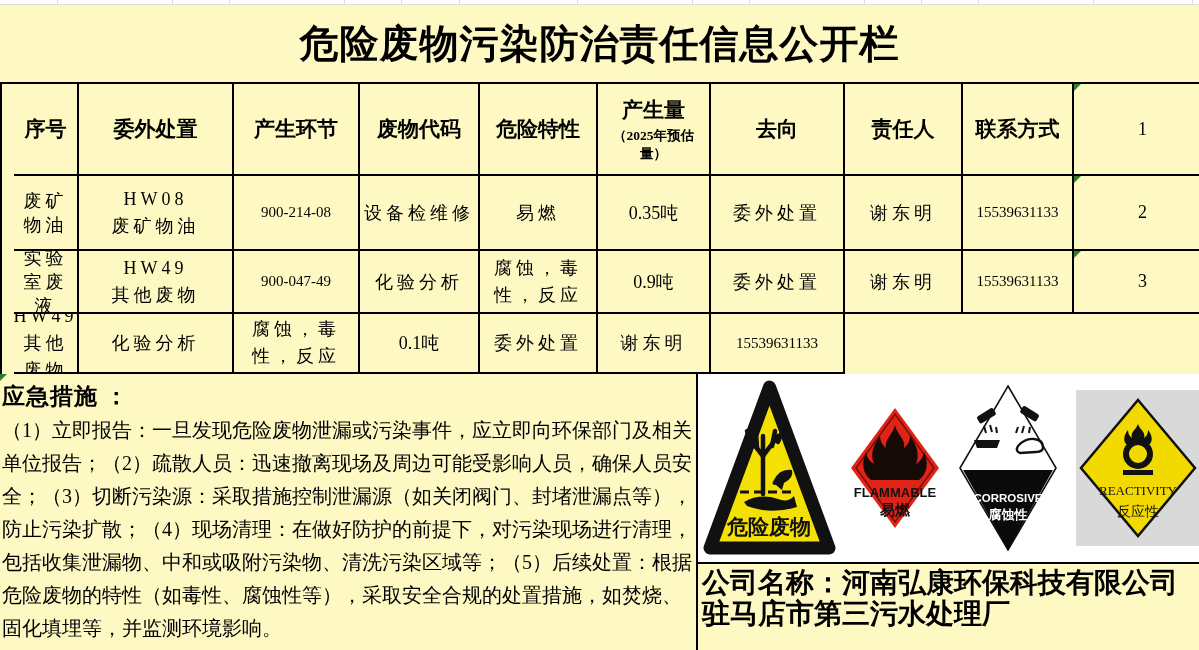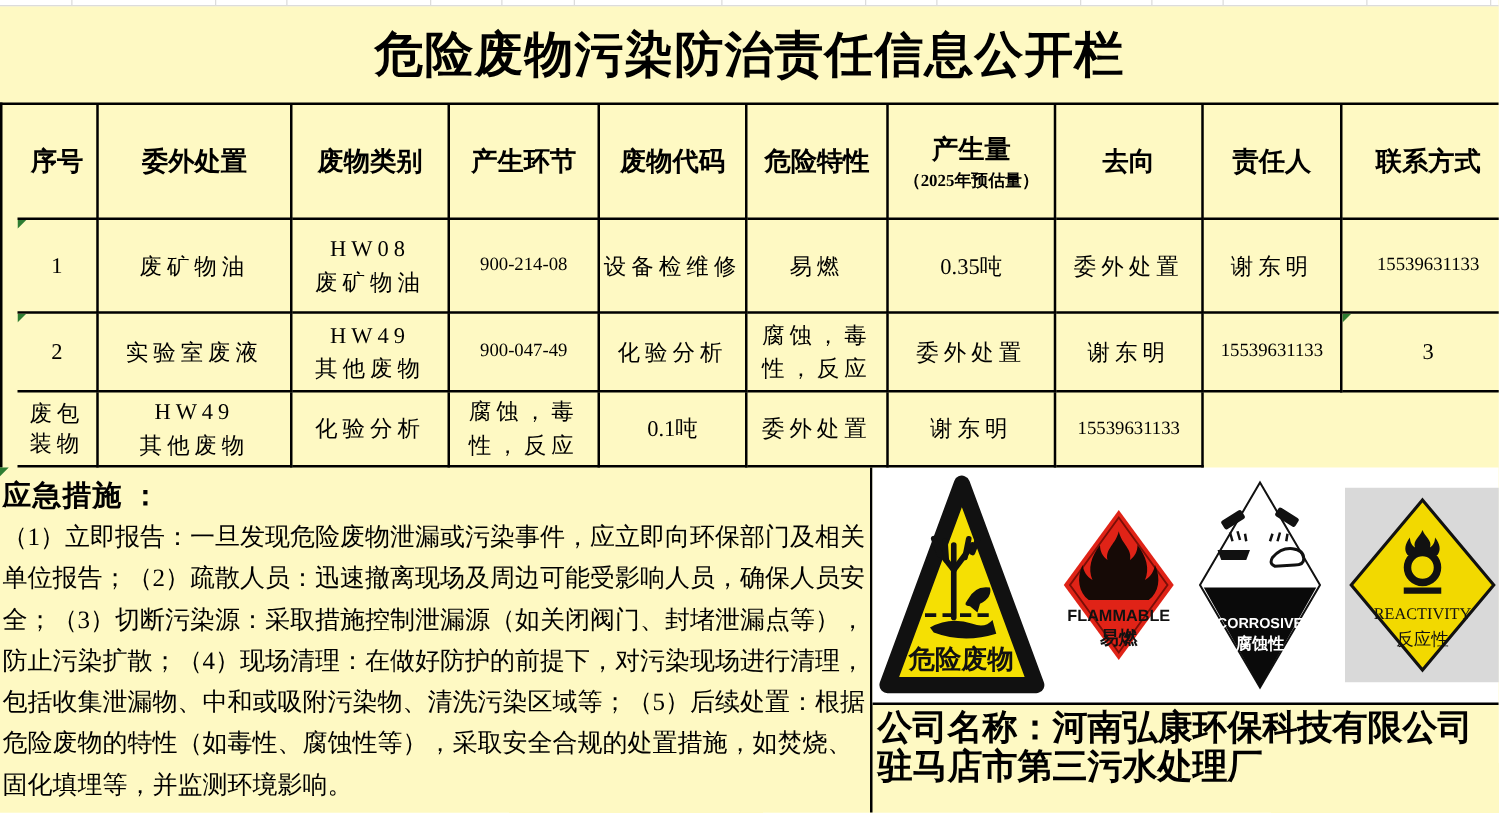--- a/index.html
+++ b/index.html
@@ -80,21 +80,20 @@
     <span class="gv" style="left:1093px"></span>
       <span class="gv" style="left:1192px"></span>
   </div>
 
   <div class="title">危险废物污染防治责任信息公开栏</div>
 
   <div class="htable">
 
     <div class="cell hd">序号</div>
     <div class="cell hd">委外处置</div>
-    <div class="cell hd">废物类别</div>
     <div class="cell hd">产生环节</div>
     <div class="cell hd">废物代码</div>
     <div class="cell hd">危险特性</div>
     <div class="cell hd">
       <span>产生量</span>
       <span class="sub">（2025年预估量）</span>
     </div>
     <div class="cell hd">去向</div>
     <div class="cell hd">责任人</div>
     <div class="cell hd">联系方式</div>
@@ -118,29 +117,29 @@
         <span class="gtri"></span>
         <span>2</span>
       </div>
     <div class="cell val sp">实验室废液</div>
     <div class="cell val sp ml">HW49
 其他废物</div>
     <div class="cell num">900-047-49</div>
     <div class="cell val sp">化验分析</div>
     <div class="cell val sp ml">腐蚀，毒
 性，反应</div>
+    <div class="cell val">0.9吨</div>
     <div class="cell val sp">委外处置</div>
     <div class="cell val sp">谢东明</div>
     <div class="cell num">15539631133</div>
 
     <div class="cell val">
         <span class="gtri"></span>
         <span>3</span>
       </div>
-    <div class="cell val sp">废包装物</div>
     <div class="cell val sp ml">HW49
 其他废物</div>
     <div class="cell val sp">化验分析</div>
     <div class="cell val sp ml">腐蚀，毒
 性，反应</div>
     <div class="cell val">0.1吨</div>
     <div class="cell val sp">委外处置</div>
     <div class="cell val sp">谢东明</div>
     <div class="cell num">15539631133</div>
   </div>

